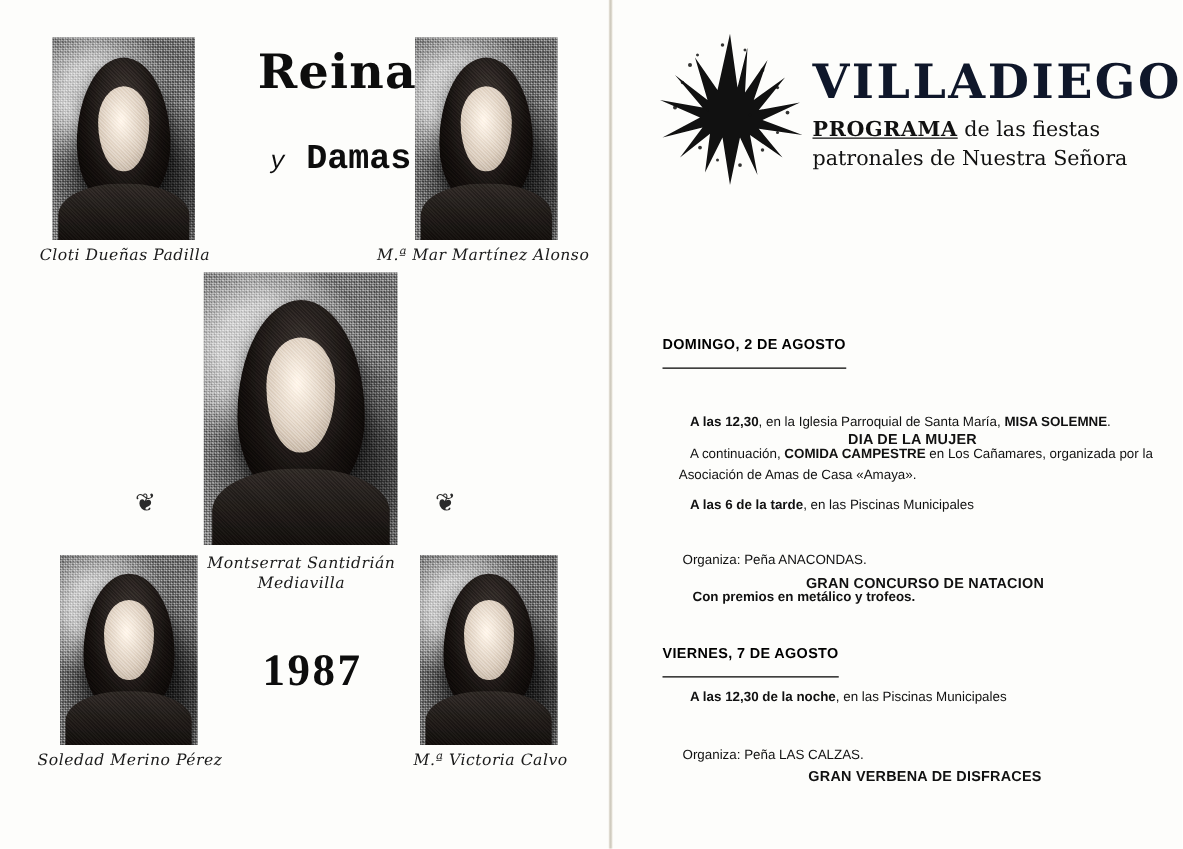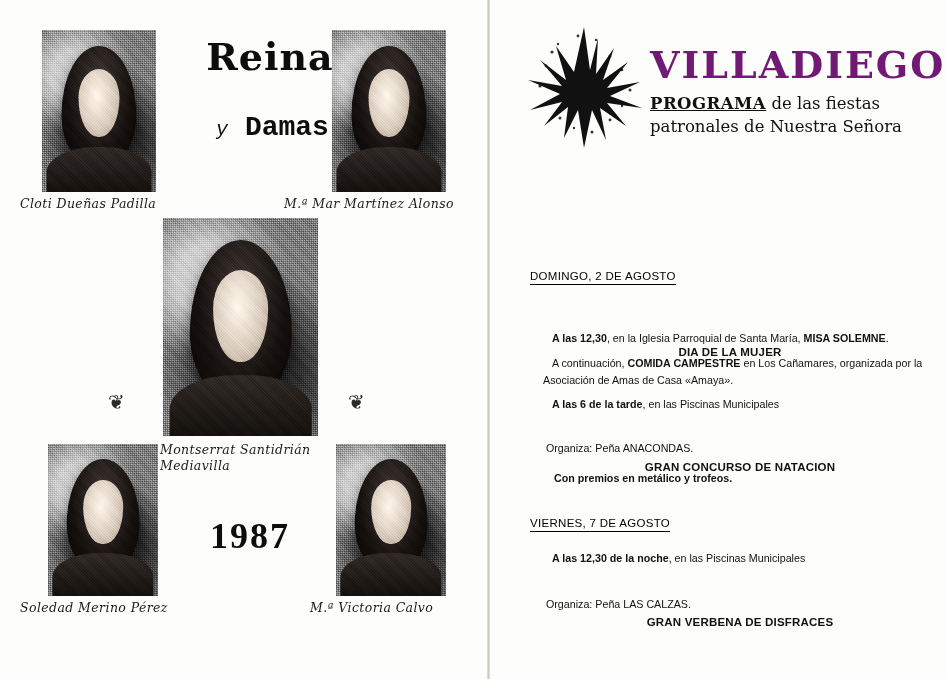--- a/index.html
+++ b/index.html
@@ -85,21 +85,21 @@
   .photo .grain {
     position: absolute;
     inset: 0;
     background-image:
       repeating-linear-gradient(45deg, rgba(255,255,255,.10) 0 1px, rgba(0,0,0,.10) 1px 2px);
     mix-blend-mode: overlay;
   }
 
   .caption {
     position: absolute;
-    text-align: left;
+    text-align: center;
     font-family: "DejaVu Serif", serif;
     font-style: italic;
     font-size: 12.5px;
     color: #1a1a1a;
     letter-spacing: .4px;
     line-height: 1.25;
     white-space: nowrap;
   }
   .caption.wrap { white-space: normal; }
 
@@ -158,21 +158,21 @@
     width: 456px; height: 679px;
   }
   .masthead {
     position: absolute;
     left: 160px;
     top: 42px;
     font-family: "DejaVu Serif", serif;
     font-weight: bold;
     font-size: 38px;
     letter-spacing: 2px;
-    color: #701a75;
+    color: #0f172a;
   }
   .sub-lines {
     position: absolute;
     left: 160px;
     top: 92px;
     width: 296px;
     font-family: "DejaVu Serif", serif;
     font-size: 16.5px;
     line-height: 1.42;
     color: #111;
@@ -182,26 +182,26 @@
   .starburst {
     position: absolute;
     left: 32px;
     top: 22px;
     width: 125px;
     height: 130px;
   }
 
   .day-heading {
     position: absolute;
-    font-weight: normal;
+    font-weight: bold;
     font-size: 11.5px;
     letter-spacing: .3px;
     color: #000;
     border-bottom: 1.4px solid #000;
-    padding-bottom: 2px;
+    padding-bottom: 12px;
   }
   .evt {
     position: absolute;
     font-size: 10.7px;
     line-height: 1.55;
     color: #111;
   }
   .evt b { font-weight: bold; }
   .evt.center {
     text-align: center;

